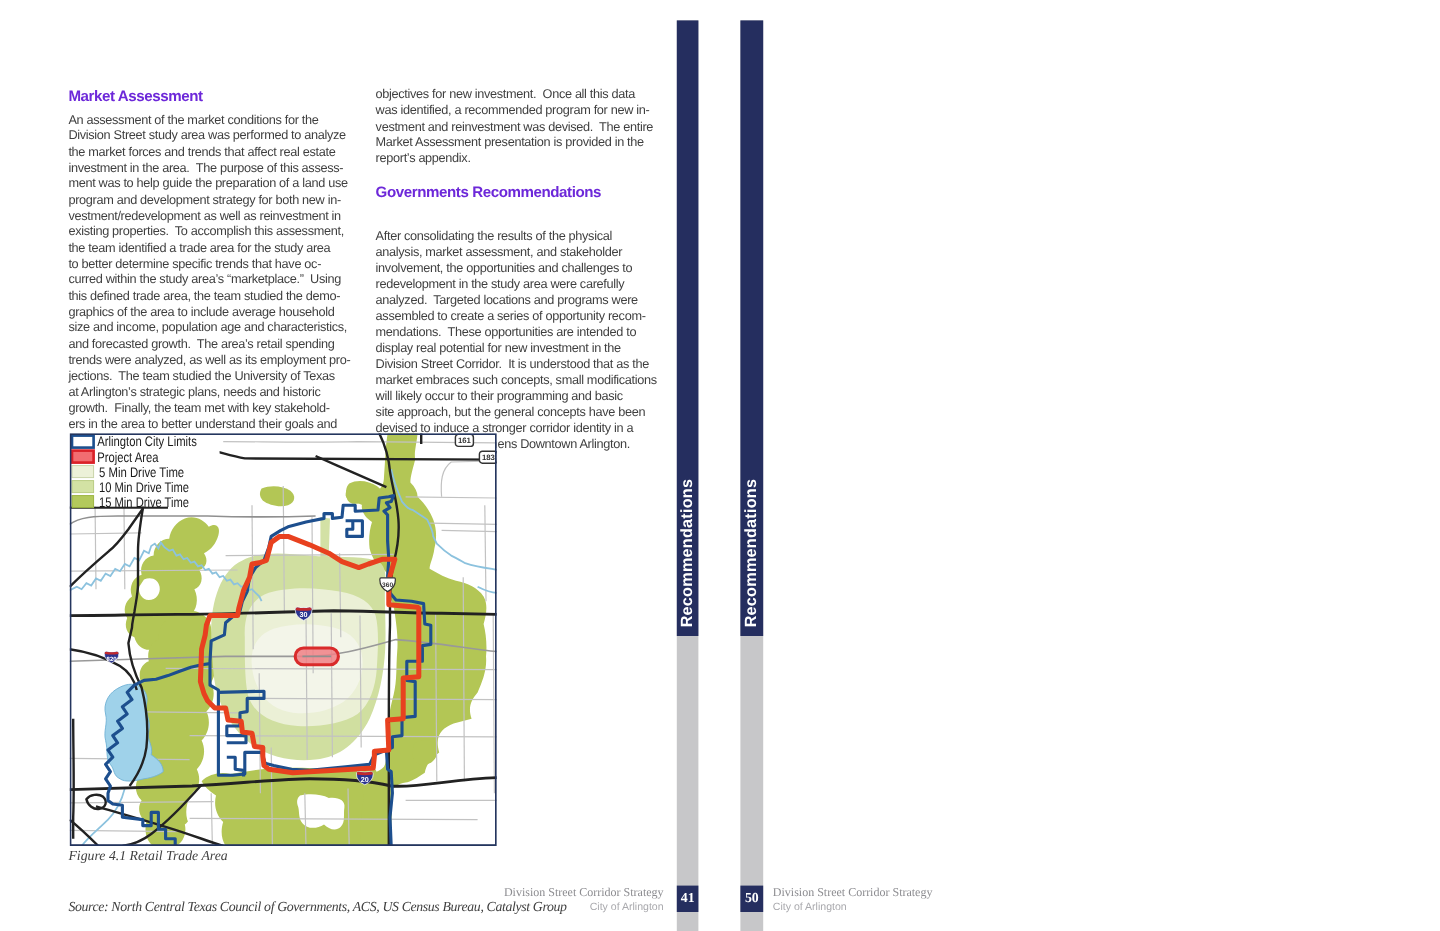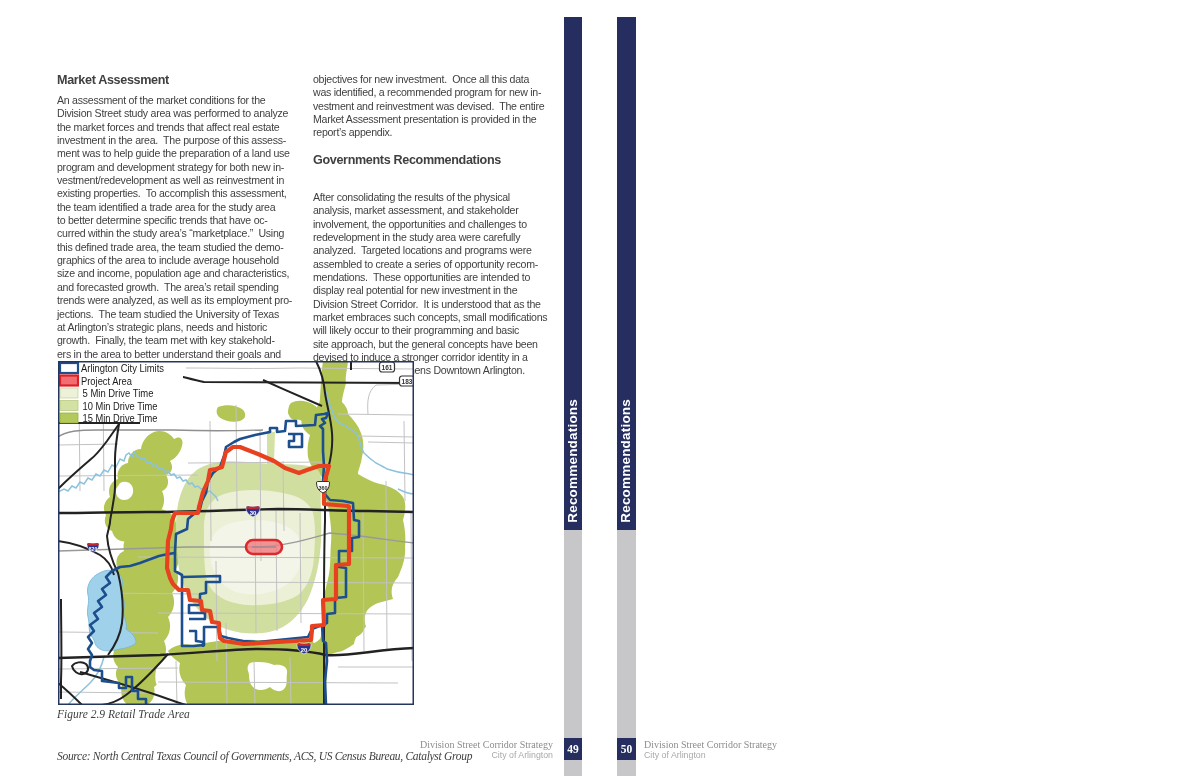--- a/index.html
+++ b/index.html
@@ -1,19 +1,19 @@
 <!DOCTYPE html>
 <html><head>
 <meta charset="utf-8">
 <style>
 html,body{margin:0;padding:0;}
 body{width:1200px;height:776px;position:relative;background:#fff;overflow:hidden;
   font-family:"Liberation Sans",sans-serif;}
 .col{position:absolute;font-size:10.6px;line-height:13.35px;color:#3f3f3f;letter-spacing:-0.27px;white-space:pre;}
-h2{font-size:12.6px;color:#404040;margin:0;font-weight:bold;letter-spacing:-0.35px;}
+h2{font-size:12.6px;color:#6d28d9;margin:0;font-weight:bold;letter-spacing:-0.35px;}
 .cap{position:absolute;font-family:"Liberation Serif",serif;font-style:italic;font-size:11.5px;color:#404040;white-space:pre;}
 .f1{position:absolute;font-family:"Liberation Serif",serif;font-weight:normal;font-size:10px;color:#8c8c90;}
 .f2{position:absolute;font-size:8.8px;color:#a9a9ad;}
 .bar{position:absolute;top:17px;bottom:0;width:18.6px;background:#c7c7c9;}
 .barnavy{position:absolute;top:0;left:0;width:18.6px;height:513px;background:#252e5f;}
 .vtext{position:absolute;left:0;top:0;width:18.6px;height:513px;}
 .vtext span{position:absolute;bottom:7px;left:1px;writing-mode:vertical-rl;transform:rotate(180deg);white-space:nowrap;color:#fff;font-weight:bold;font-size:13.5px;letter-spacing:0.2px;}
 .pgnum{position:absolute;top:738px;width:18.6px;height:22px;background:#252e5f;color:#fff;
   font-family:"Liberation Serif",serif;font-weight:bold;font-size:11.5px;text-align:center;line-height:23px;}
 </style>
@@ -229,36 +229,36 @@
 <rect x="2" y="39.5" width="18" height="10" fill="#d3e2a4" stroke="#b8cb80" stroke-width="0.8"></rect>
 <text x="24.5" y="48.7" textLength="75" lengthAdjust="spacingAndGlyphs">10 Min Drive Time</text>
 <rect x="2" y="52" width="18" height="10" fill="#b3c95c" stroke="#9ab33e" stroke-width="0.8"></rect>
 <text x="24.5" y="61.2" textLength="75" lengthAdjust="spacingAndGlyphs">15 Min Drive Time</text>
 </g>
 
 <rect x="0.75" y="0.75" width="354.5" height="342.5" fill="none" stroke="#24355e" stroke-width="1.5"></rect>
 </svg>
 </div>
 
-<div class="cap" style="left:57px;top:708px;">Figure 2.9 Retail Trade Area</div>
+<div class="cap" style="left:57px;top:708px;">Figure 4.1 Retail Trade Area</div>
 
 <div class="cap" style="left:57px;top:721px;letter-spacing:-0.3px;margin-top:29px;">Source: North Central Texas Council of Governments, ACS, US Census Bureau, Catalyst Group</div>
 
 <div class="f1" style="right:647px;top:739px;">Division Street Corridor Strategy</div>
 
 <div class="f2" style="right:647px;top:750px;">City of Arlington</div>
 
 <div class="bar" style="left:563.8px;">
   <div class="barnavy"></div>
   <div class="vtext">
       <span>Recommendations</span>
     </div>
 </div>
 
-<div class="pgnum" style="left:563.8px;">49</div>
+<div class="pgnum" style="left:563.8px;">41</div>
 
 <div class="bar" style="left:617.2px;">
   <div class="barnavy"></div>
   <div class="vtext">
       <span>Recommendations</span>
     </div>
 </div>
 
 <div class="pgnum" style="left:617.2px;">50</div>
 

